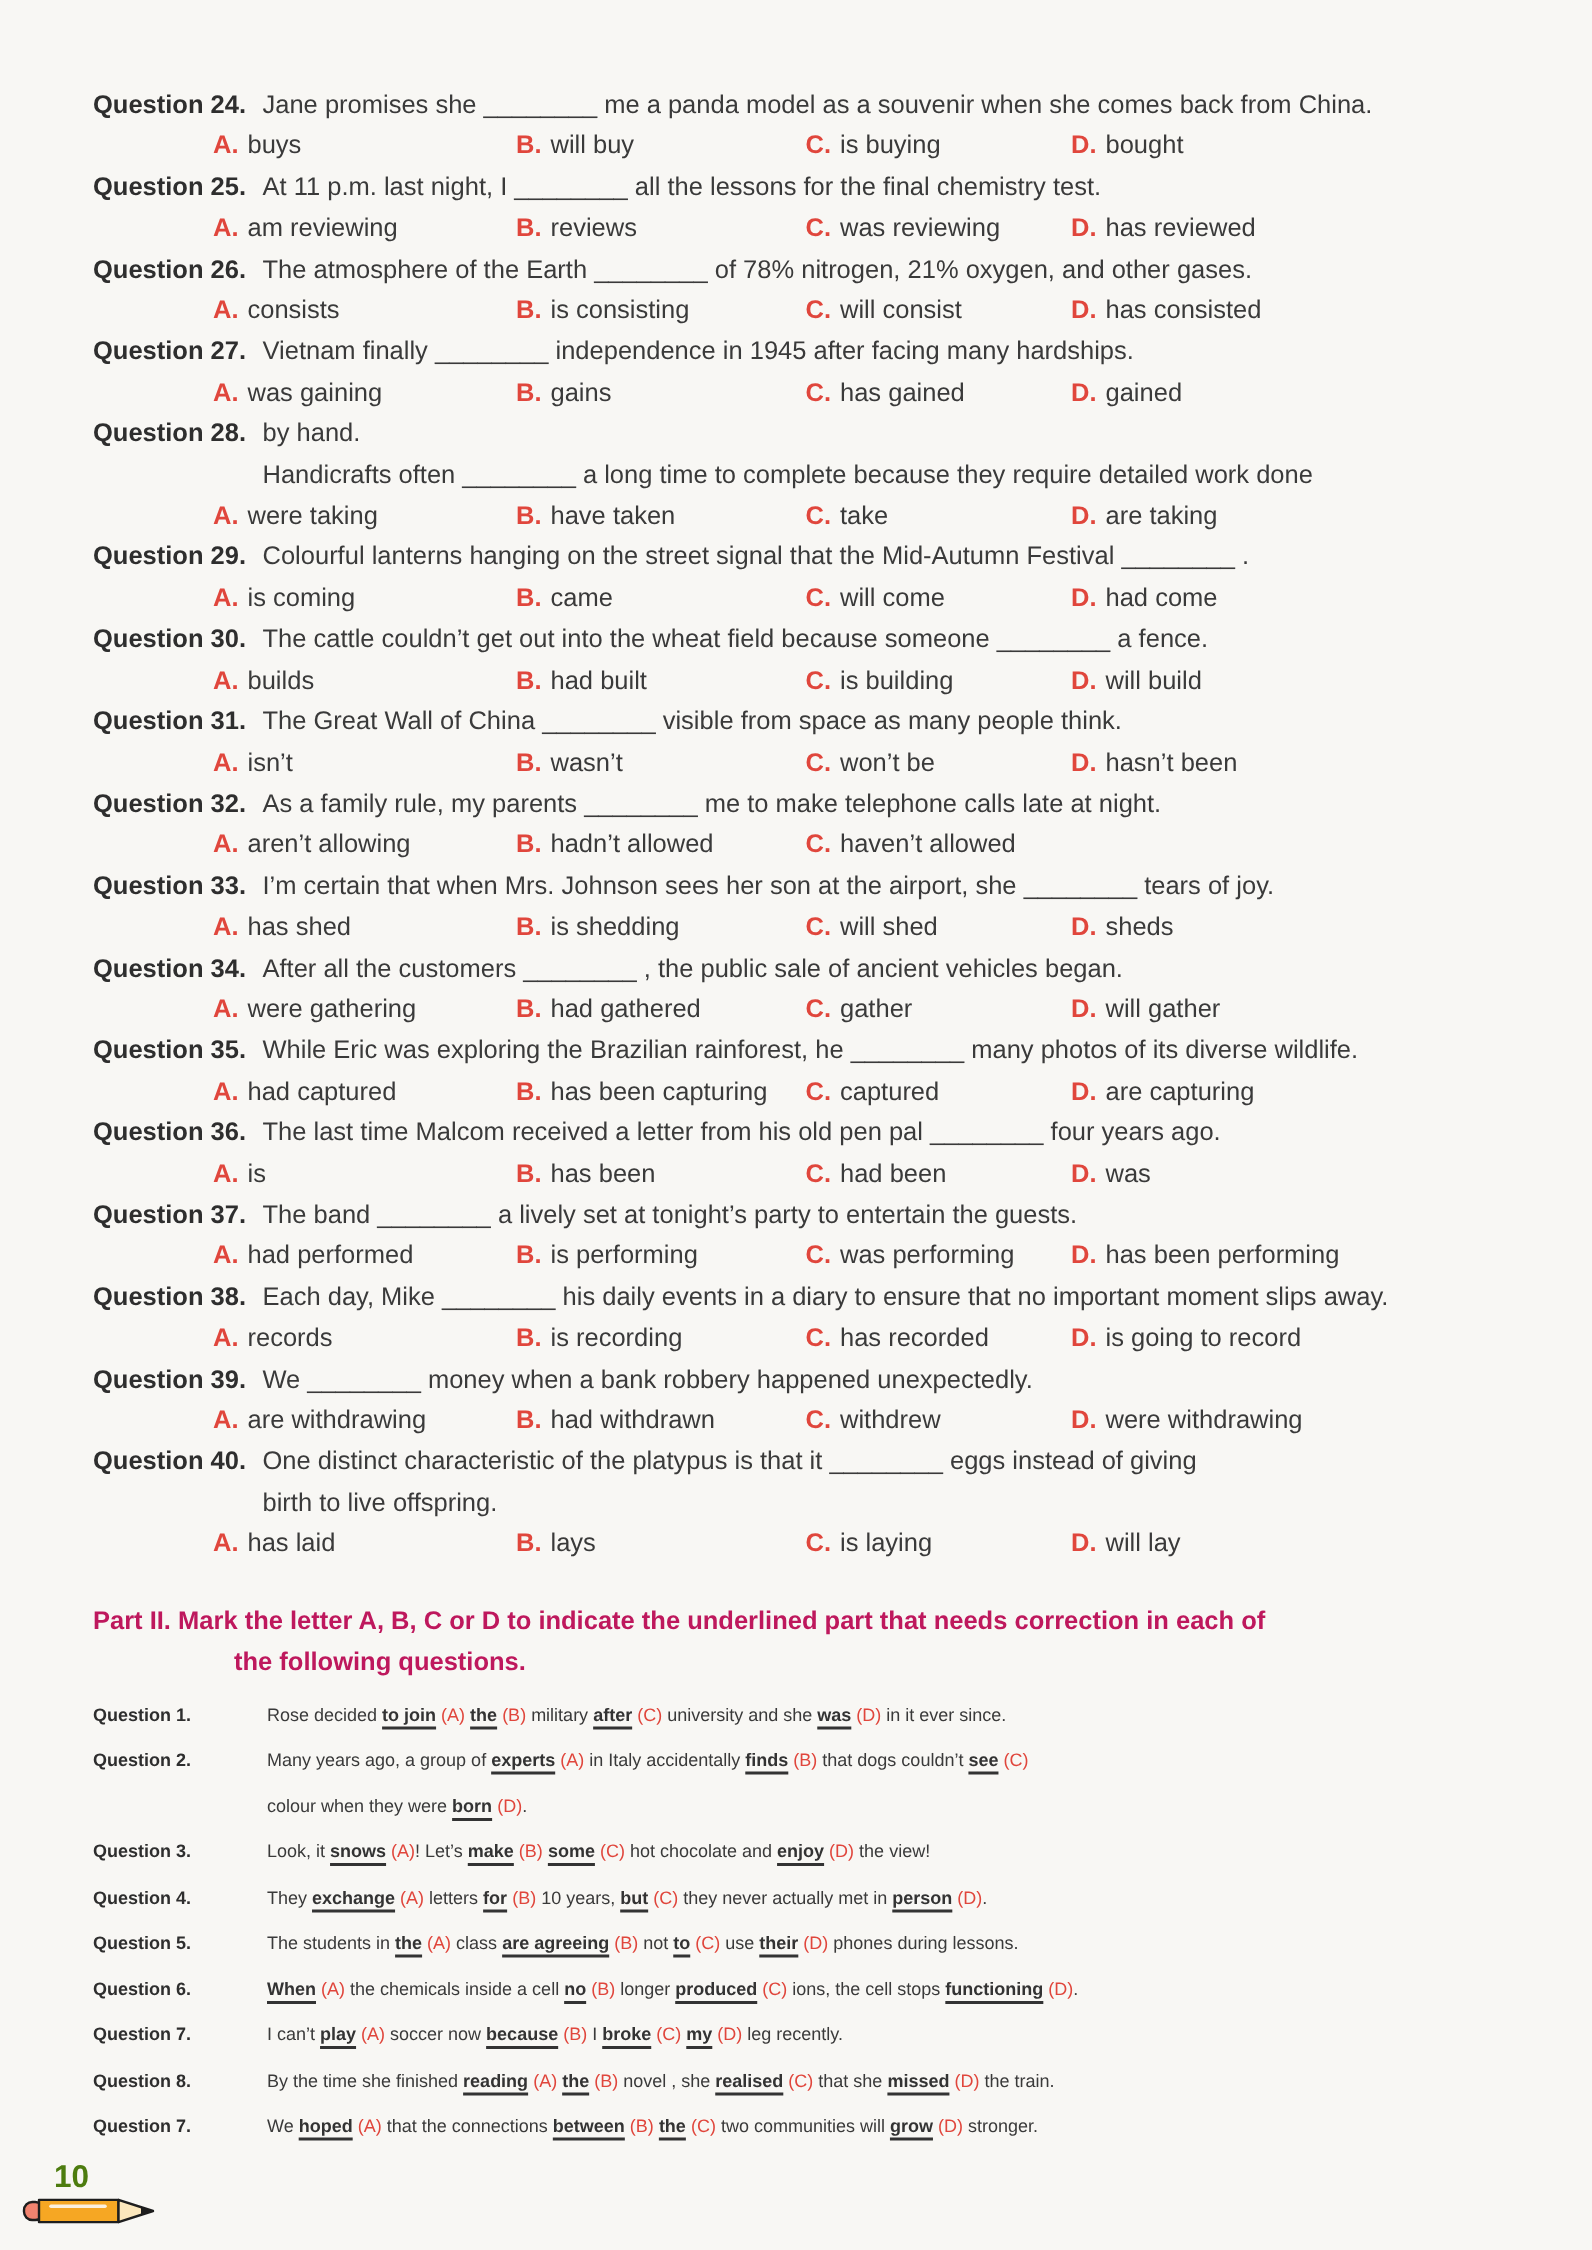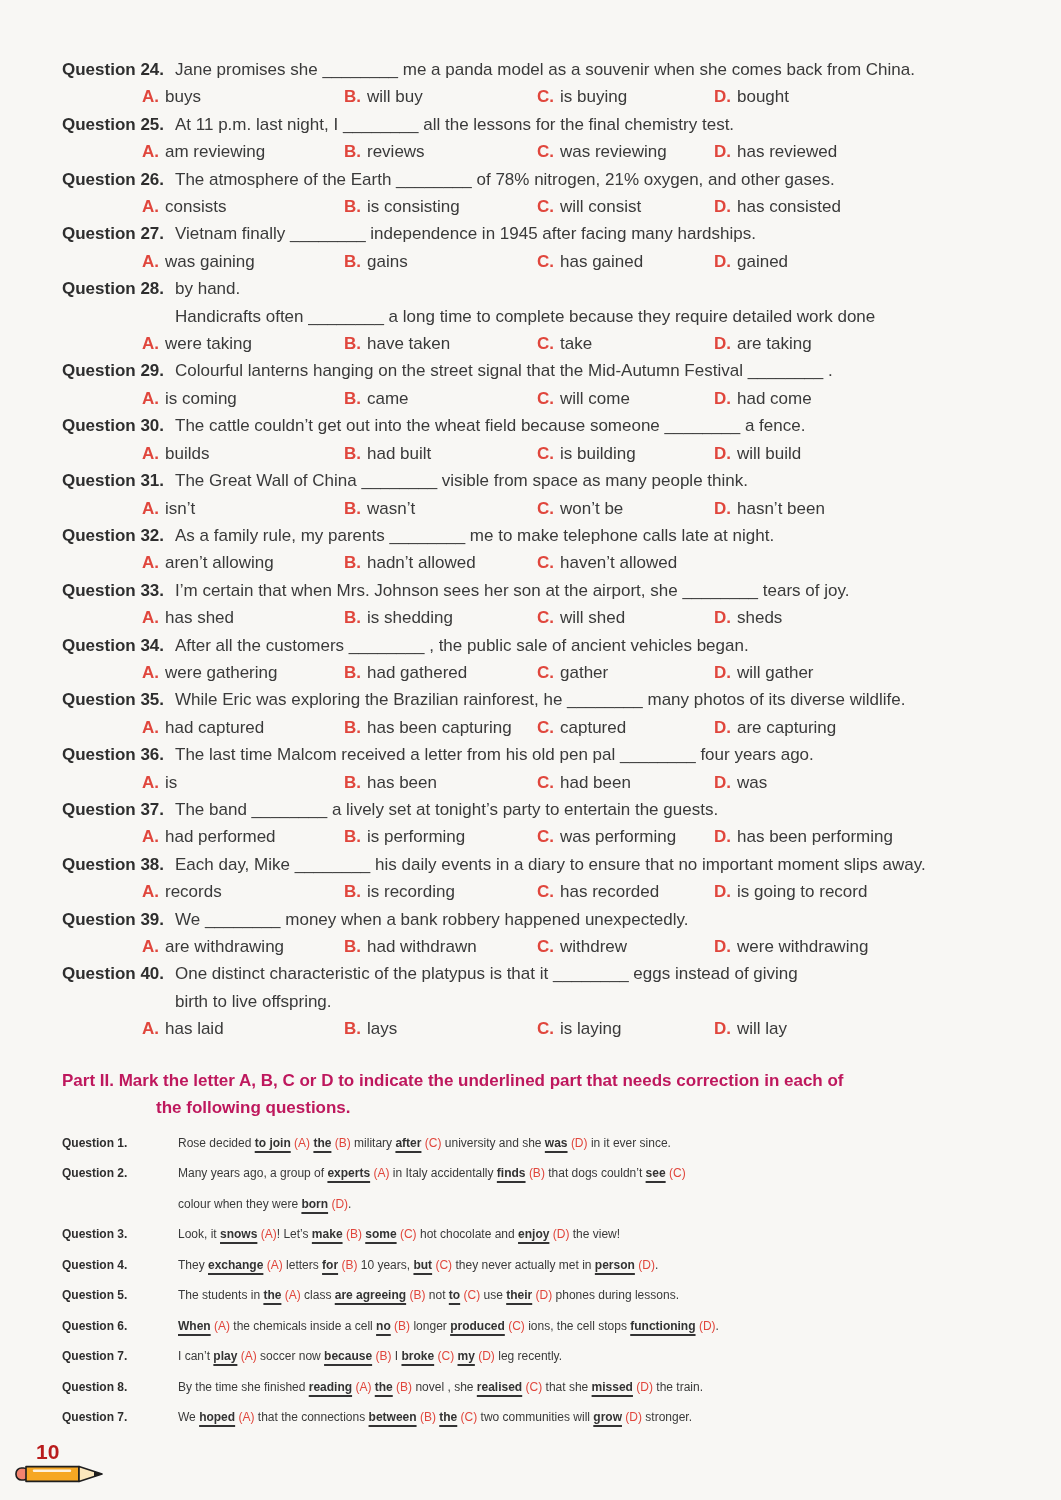--- a/index.html
+++ b/index.html
@@ -54,21 +54,21 @@
   }
   .m{color:var(--accent);}
 
   
   .page-num{
     position:absolute;
     left:36px;
     top:1440px;
     font-weight:700;
     font-size:21px;
-    color:#b91c1c;
+    color:#4d7c0f;
   }
   .pencil{
     position:absolute;
     left:13px;
     top:1462px;
   }
 </style>
 </head>
 <body>
 

